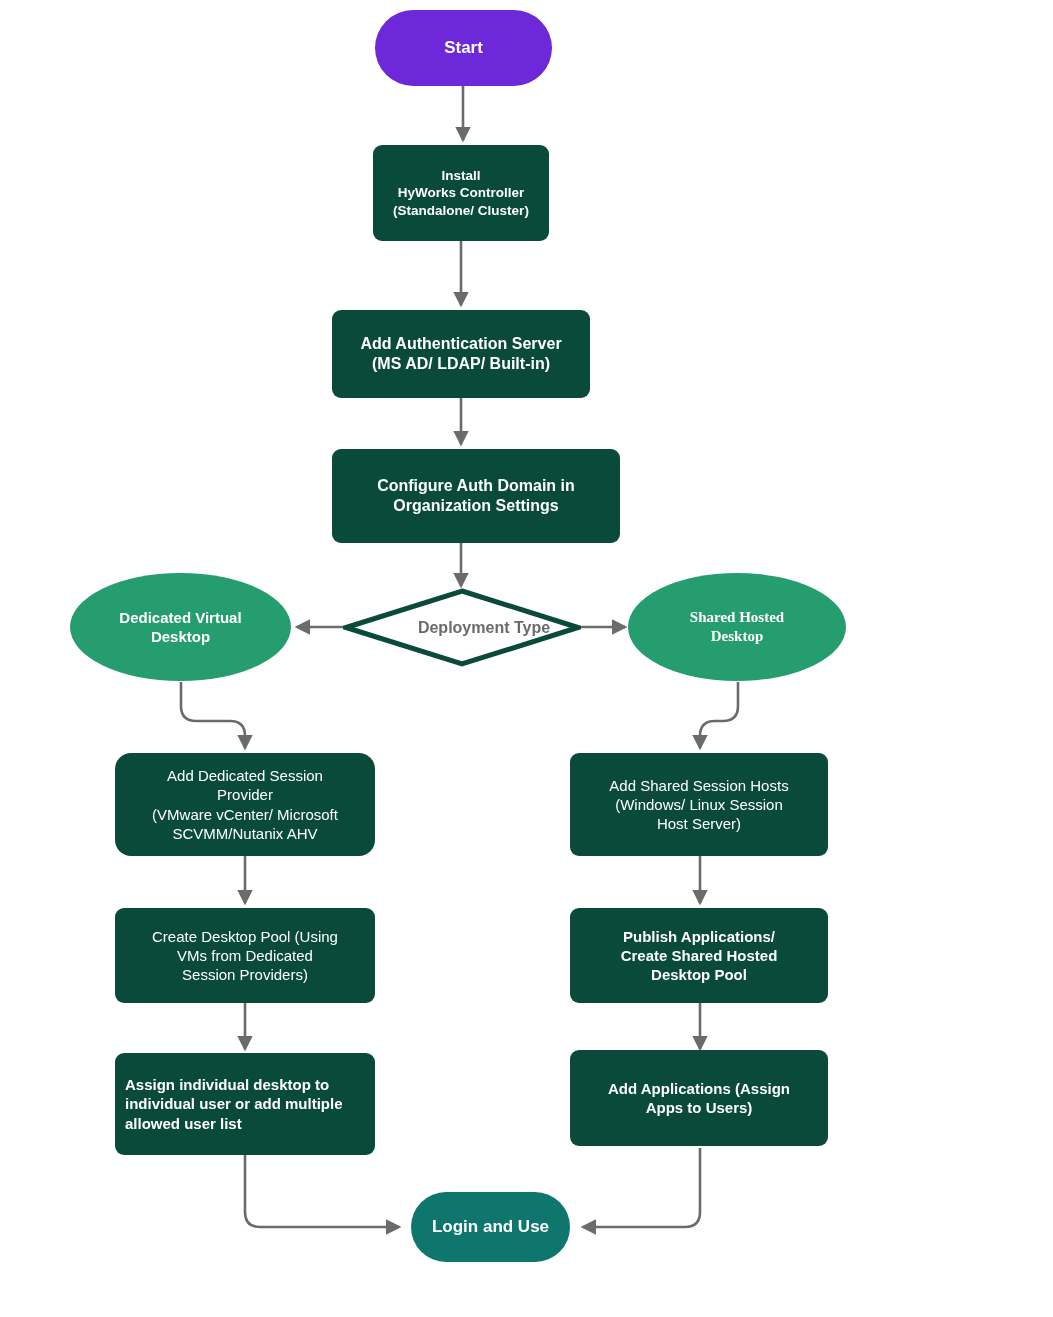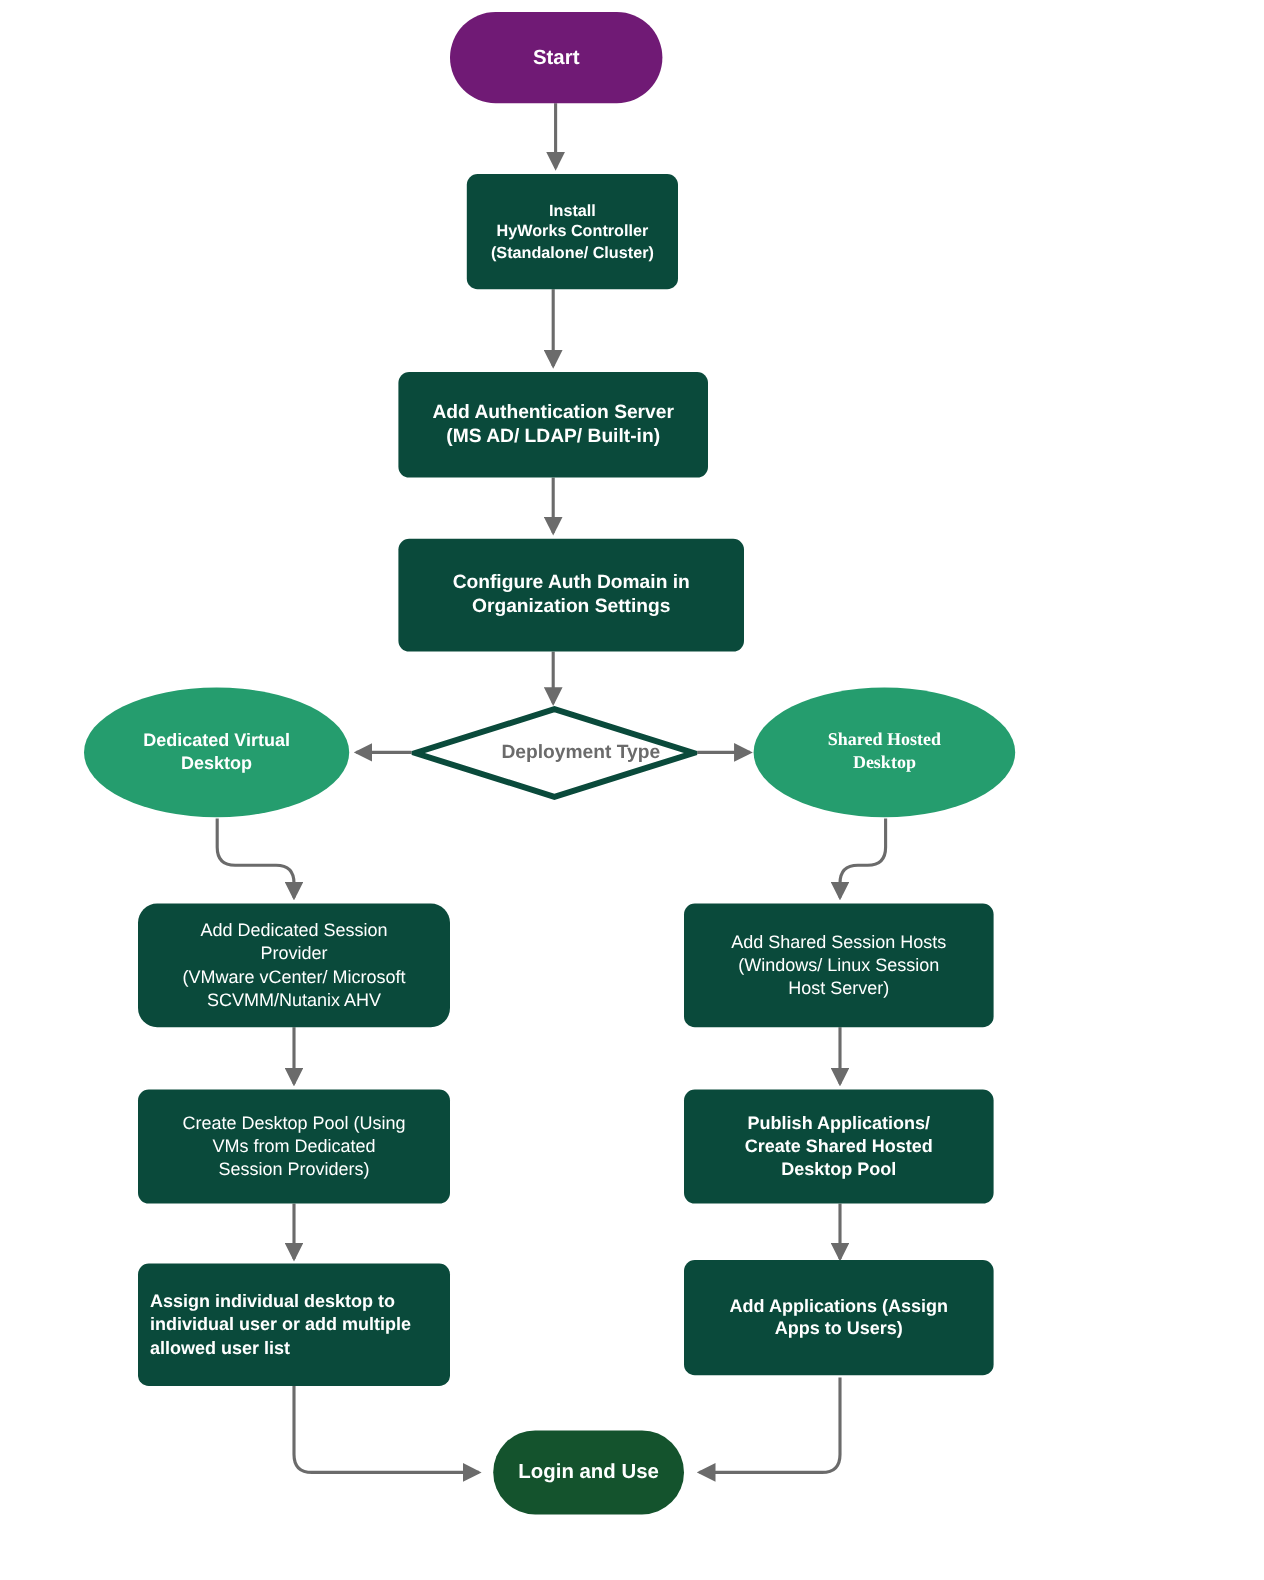--- a/index.html
+++ b/index.html
@@ -40,26 +40,26 @@
     padding: 0 10px;
     box-sizing: border-box;
     line-height: 1.28;
     white-space: pre-line;
   }
   .n-box {
     background: #0a4a3b;
     border-radius: 9px;
   }
   .n-pill {
-    background: #701a75;
+    background: #6d28d9;
     border-radius: 999px;
     align-items: center;
   }
   .n-pill-green {
-    background: #14532d;
+    background: #0f766e;
     border-radius: 999px;
   }
   .n-ellipse {
     background: #259d6e;
     border-radius: 50%;
   }
   .n-diamond {
     background: transparent;
     color: #6b6b6b;
   }
@@ -110,21 +110,21 @@
       <path d="M 700 1003 L 700 1049"></path>
       <path d="M 245 1155 L 245 1212 Q 245 1227 260 1227 L 399 1227"></path>
       <path d="M 700 1148 L 700 1212 Q 700 1227 685 1227 L 583 1227"></path>
     </g>
   </svg>
 
   <div class="node n-pill" style="left:375px; top:10px; width:177px; height:76px;">
     <div class="lbl bold fs17">Start</div>
   </div>
 
-  <div class="node n-box" style="left:389px; top:145px; width:176px; height:96px;">
+  <div class="node n-box" style="left:373px; top:145px; width:176px; height:96px;">
     <div class="lbl bold fs13">Install
 HyWorks Controller
 (Standalone/ Cluster)</div>
   </div>
 
   <div class="node n-box" style="left:332px; top:310px; width:258px; height:88px;">
     <div class="lbl bold fs16">Add Authentication Server
 (MS AD/ LDAP/ Built-in)</div>
   </div>
 

